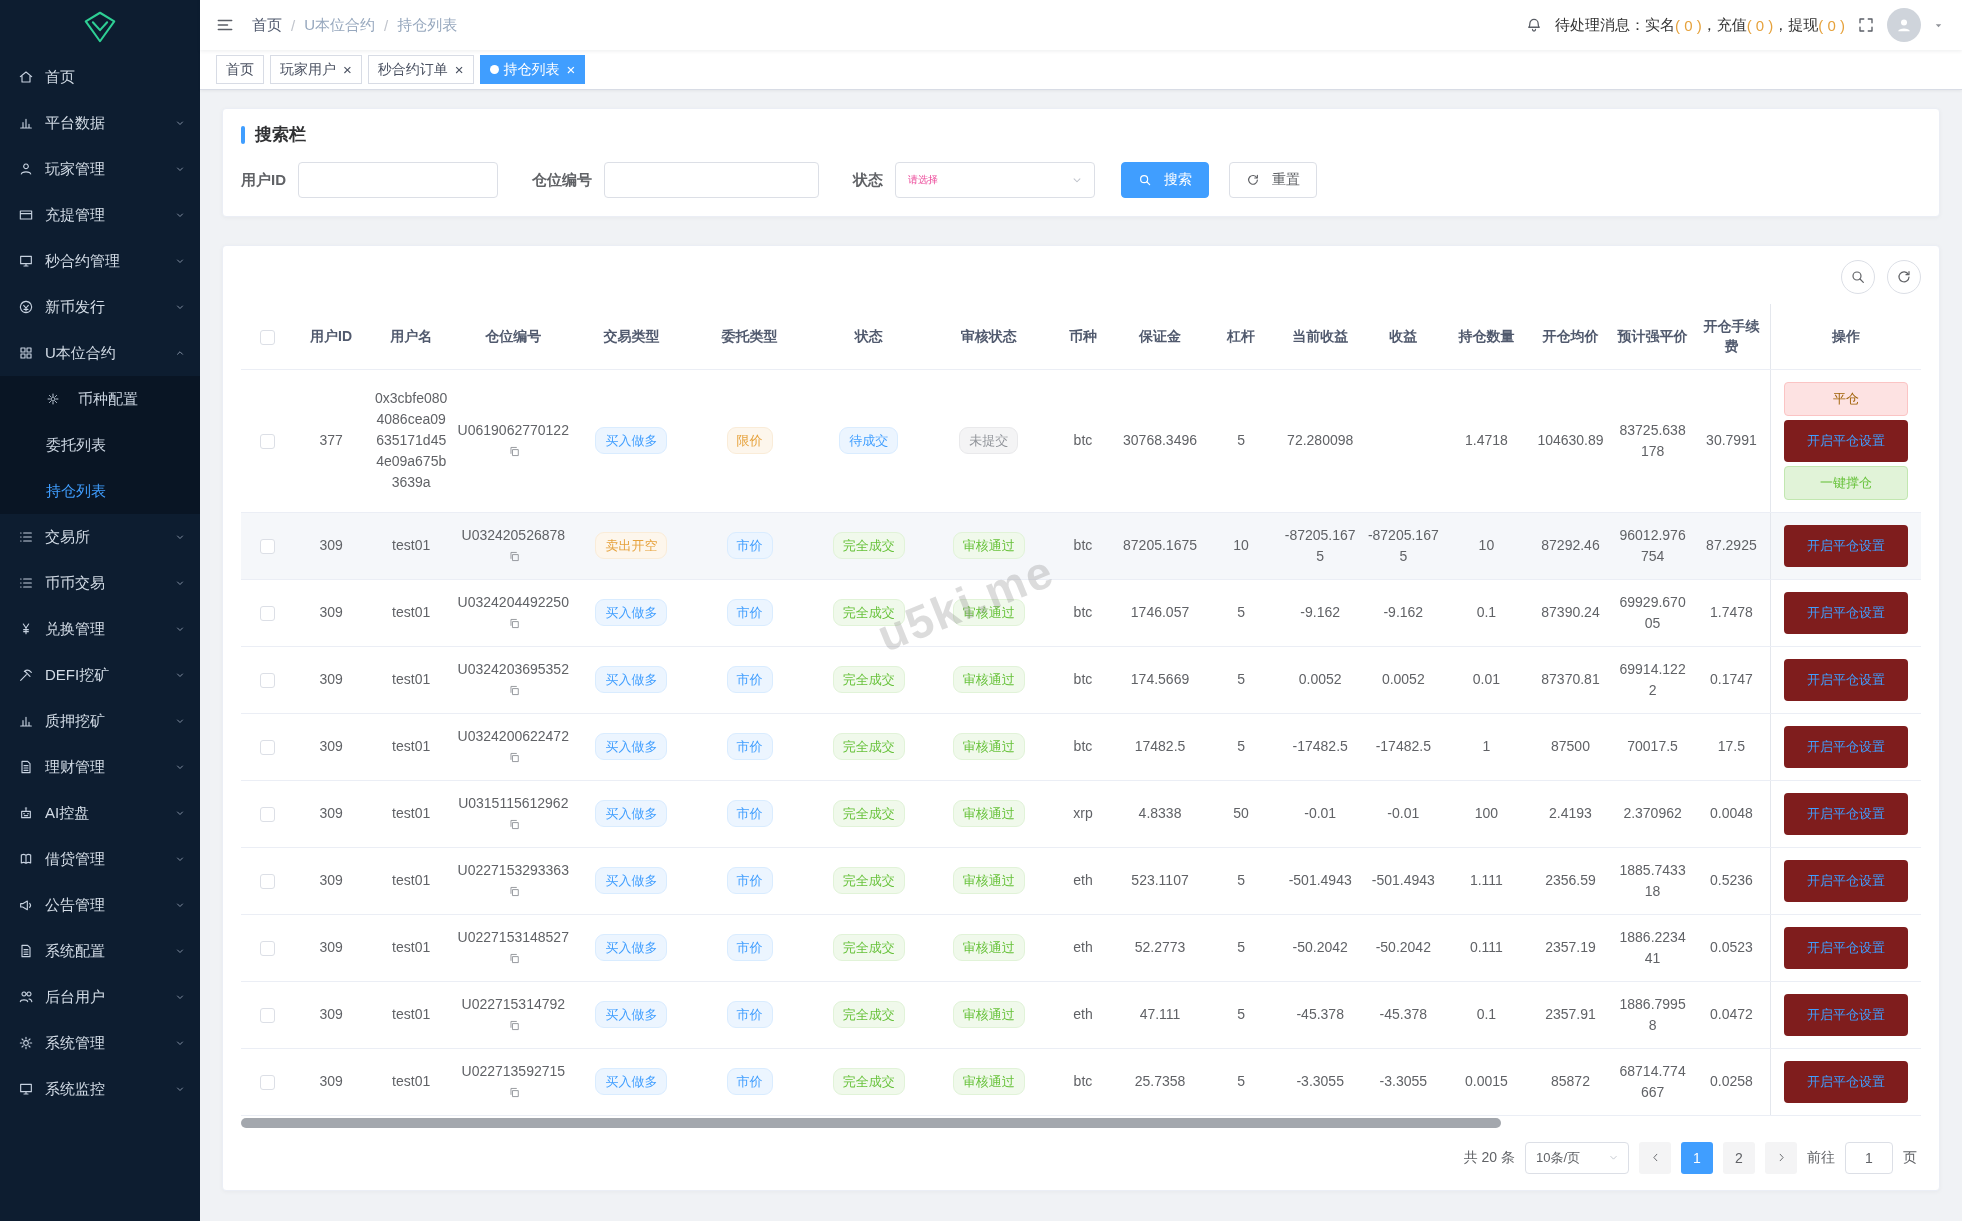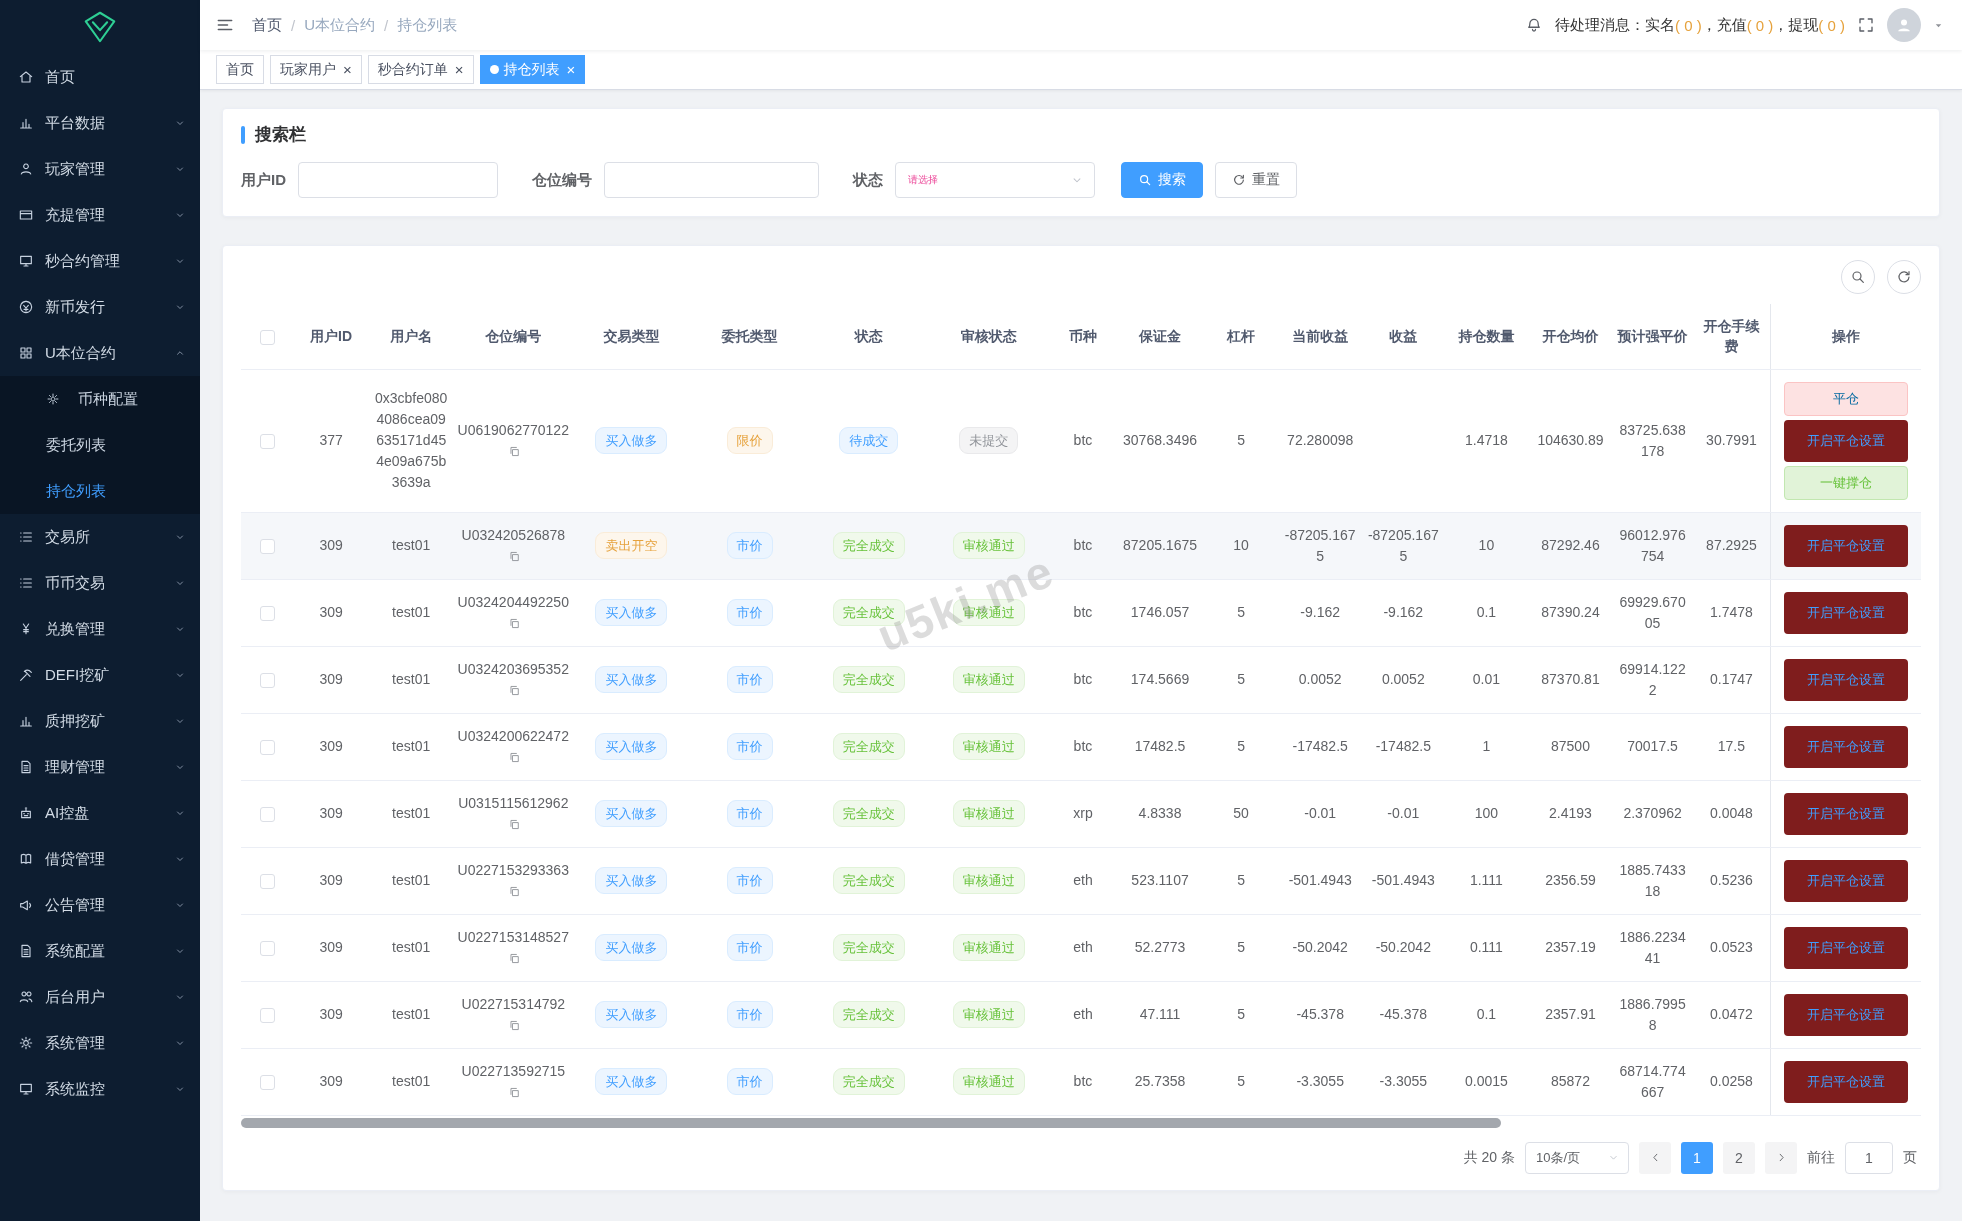--- a/index.html
+++ b/index.html
@@ -53,43 +53,43 @@
   .search-title{display:flex;align-items:center;gap:10px;font-size:17px;font-weight:bold;color:#303133;margin-bottom:16px}
   .title-bar{width:4px;height:18px;background:#409eff;border-radius:2px;display:inline-block}
   .search-form{display:flex;align-items:center}
   .form-label{font-size:15px;font-weight:bold;color:#606266;margin-right:12px;white-space:nowrap}
   .el-input{height:36px;border:1px solid #dcdfe6;border-radius:4px;padding:0 12px;font-size:14px;color:#606266;outline:none;background:#fff}
   .w200{width:200px;margin-right:34px}
   .w215{width:215px;margin-right:34px}
   .el-select{width:200px;height:36px;border:1px solid #dcdfe6;border-radius:4px;padding:0 10px 0 12px;display:flex;align-items:center;justify-content:space-between;background:#fff;cursor:pointer;margin-right:26px}
   .el-select .ph{color:#ec4899;font-size:10px}
   .sel-caret{color:#c0c4cc}
-  .btn{height:36px;display:inline-flex;align-items:center;gap:6px;padding:0 16px;border-radius:4px;border:1px solid #dcdfe6;background:#fff;color:#606266;font-size:14px;cursor:pointer;white-space:nowrap}
+  .btn{height:36px;display:inline-flex;align-items:center;gap:12px;padding:0 16px;border-radius:4px;border:1px solid #dcdfe6;background:#fff;color:#606266;font-size:14px;cursor:pointer;white-space:nowrap}
   .btn-primary{background:#409eff;border-color:#409eff;color:#fff}
-  .btn + .btn{margin-left:12px}
+  .btn + .btn{margin-left:20px}
 
   
   .table-card{padding:14px 18px 12px;position:relative;overflow:hidden}
   .table-tools{display:flex;justify-content:flex-end;gap:12px;margin-bottom:10px}
   .tool-btn{width:34px;height:34px;border-radius:50%;border:1px solid #dcdfe6;background:#fff;color:#606266;display:flex;align-items:center;justify-content:center;cursor:pointer}
   table{width:100%;border-collapse:collapse;table-layout:fixed}
   thead th{font-size:14px;font-weight:bold;color:#515a6e;padding:12px 4px;border-bottom:1px solid #ebeef5;text-align:center;vertical-align:middle;line-height:1.45;background:#fff;word-break:break-all}
   tbody td{font-size:14px;color:#606266;padding:8px 4px;border-bottom:1px solid #ebeef5;text-align:center;vertical-align:middle;line-height:1.5;word-break:break-all;height:64px}
   tr.highlight td{background:#f5f7fa}
   .op-col{border-left:1px solid #e4e7ed}
   .checkbox{display:inline-block;width:15px;height:15px;border:1px solid #dcdfe6;border-radius:3px;background:#fff;vertical-align:middle;cursor:pointer}
   .tag{display:inline-block;padding:3px 9px;border-radius:9px;font-size:13px;border:1px solid transparent;white-space:nowrap}
   .tag-primary{color:#409eff;background:#ecf5ff;border-color:#d9ecff}
   .tag-success{color:#67c23a;background:#f0f9eb;border-color:#e1f3d8}
   .tag-warning{color:#e6a23c;background:#fdf6ec;border-color:#faecd8}
   .tag-info{color:#909399;background:#f4f4f5;border-color:#e9e9eb}
   .copy-ic{color:#909399;margin-left:3px;vertical-align:-2px;cursor:pointer}
   .action-btn{display:block;width:124px;margin:4px auto;padding:7px 0;border-radius:4px;font-size:13px;cursor:pointer;text-align:center;white-space:nowrap}
   .action-primary{color:#409eff;background:#7f1d1d;border:5px solid #7f1d1d}
-  .action-danger{color:#0369a1;background:#fde2e2;border:1px solid #fbc4c4}
+  .action-danger{color:#a16207;background:#fde2e2;border:1px solid #fbc4c4}
   .action-success{color:#67c23a;background:#e1f3d8;border:1px solid #c2e7b0}
   .watermark{position:absolute;left:650px;top:330px;transform:rotate(-22deg);font-size:46px;font-weight:bold;letter-spacing:2px;color:rgba(130,130,130,.28);z-index:4;pointer-events:none}
   .hscrollbar{height:10px;margin-top:2px;position:relative;z-index:5}
   .hscrollbar .thumb{position:absolute;left:0;top:0;height:10px;width:75%;border-radius:5px;background:rgba(102,108,118,.6);cursor:pointer}
   .pagination{display:flex;align-items:center;justify-content:flex-end;gap:10px;margin-top:14px;padding:0 4px 4px;font-size:14px;color:#606266}
   .page-size-select{height:32px;min-width:104px;border:1px solid #dcdfe6;border-radius:4px;background:#fff;display:inline-flex;align-items:center;justify-content:space-between;gap:8px;padding:0 8px 0 10px;font-size:13px;color:#606266;cursor:pointer}
   .page-btn{min-width:32px;height:32px;border:none;border-radius:3px;background:#f4f4f5;color:#606266;font-size:14px;display:inline-flex;align-items:center;justify-content:center;cursor:pointer;padding:0 6px}
   .page-btn.active{background:#409eff;color:#fff}
   .goto-input{width:48px;height:32px;border:1px solid #dcdfe6;border-radius:4px;text-align:center;font-size:14px;color:#606266;outline:none;background:#fff}
 </style>

